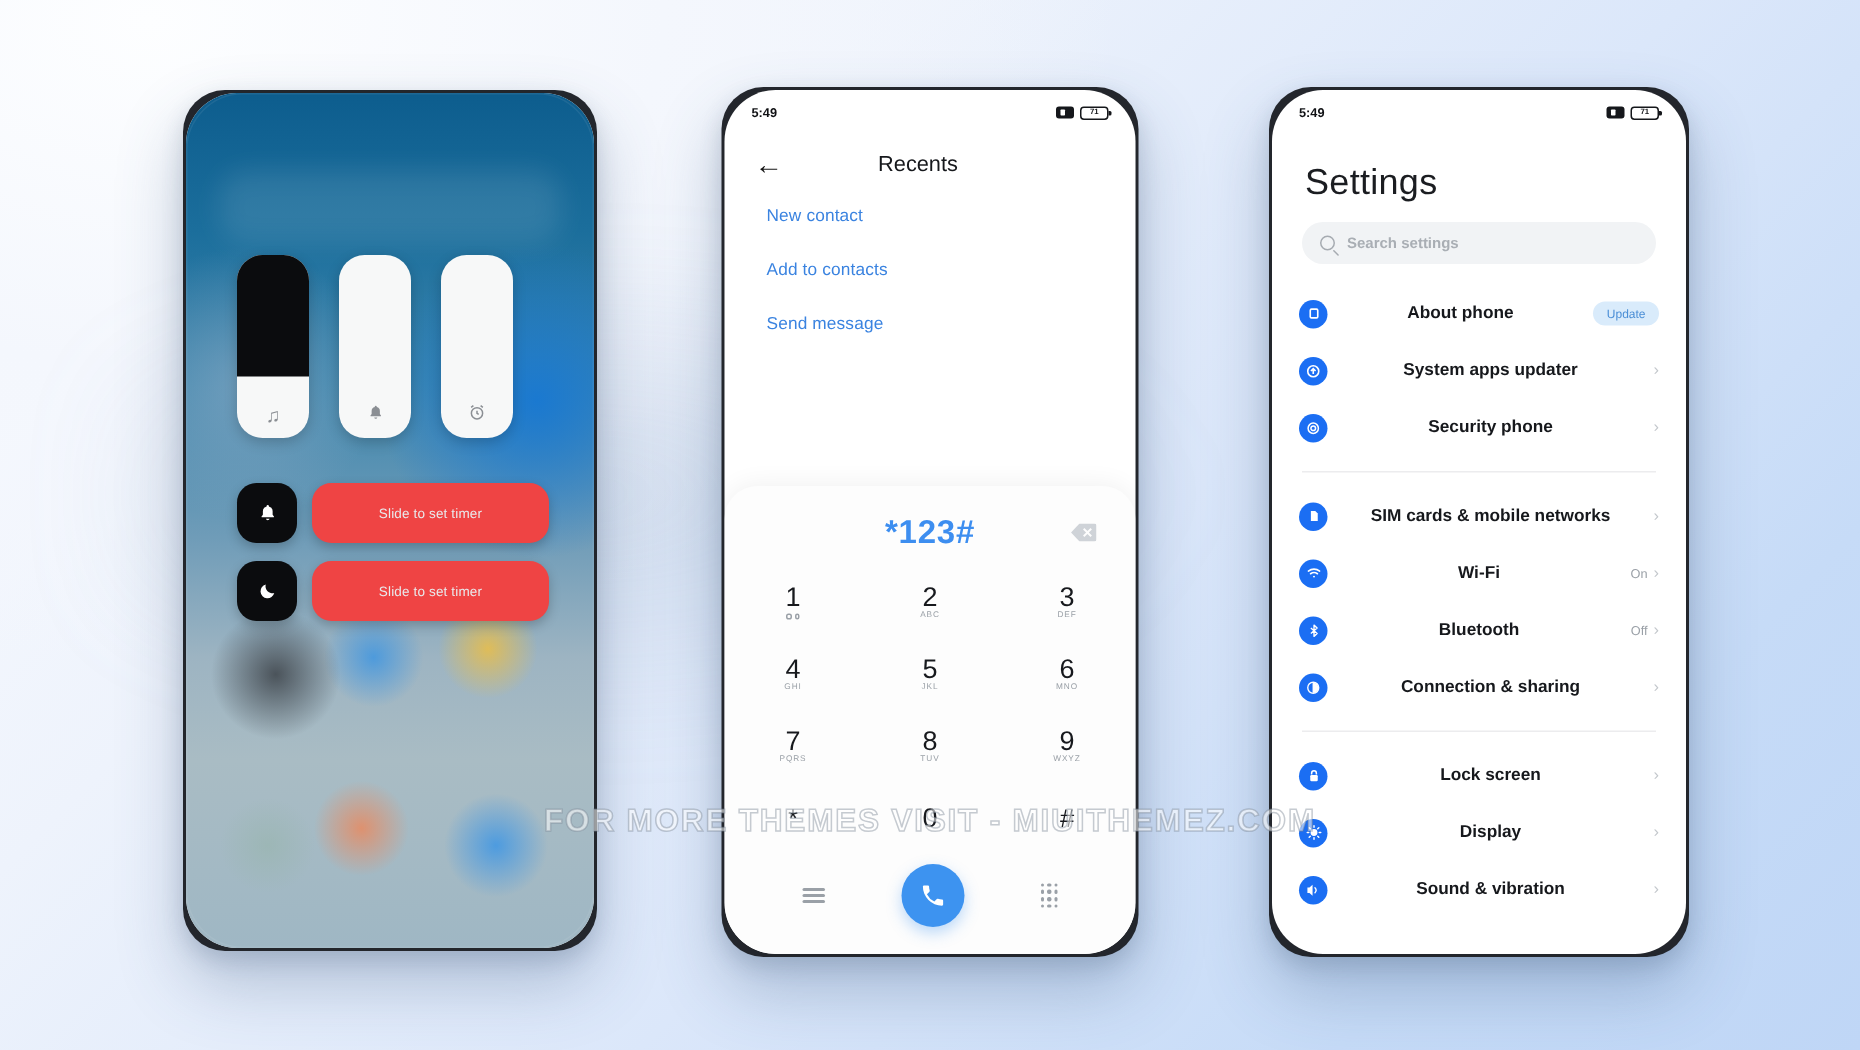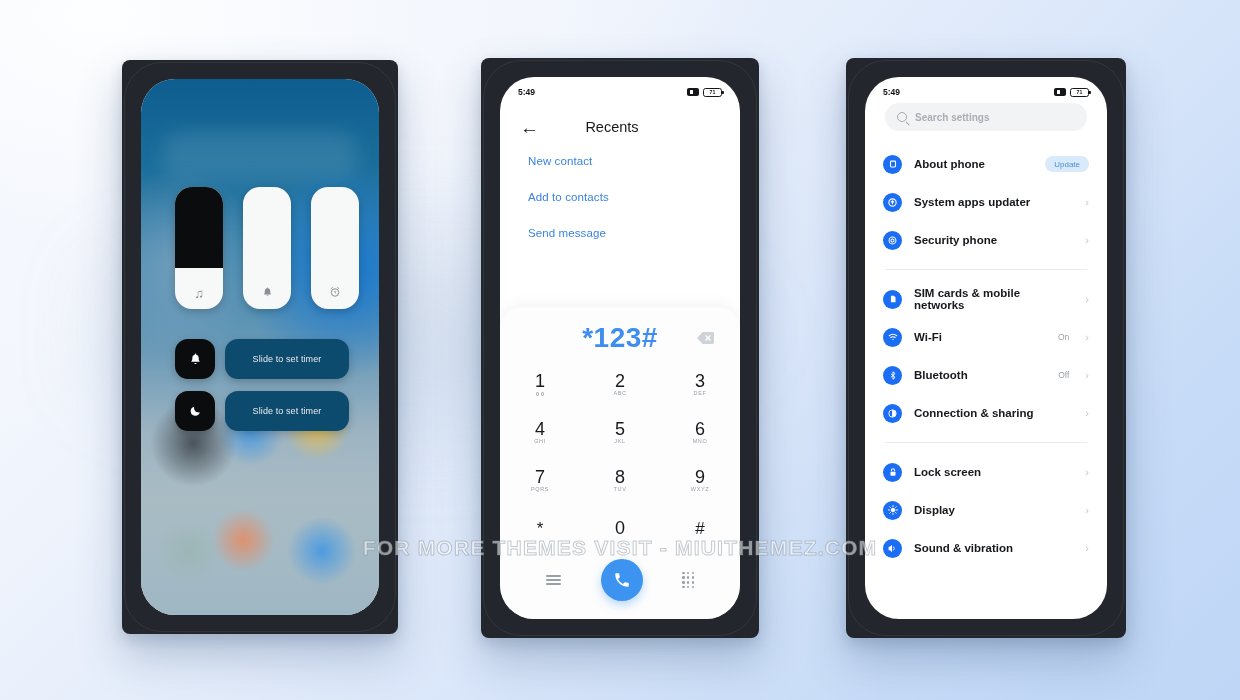--- a/index.html
+++ b/index.html
@@ -19,22 +19,22 @@
     position: absolute; left: 60px; top: 90px; width: 1120px; height: 520px;
     background: radial-gradient(ellipse 52% 46% at 30% 46%, rgba(120,150,190,0.20) 0%, rgba(120,150,190,0.0) 70%);
     filter: blur(26px);
     pointer-events: none;
   }
 
   
   .phone {
     position: absolute;
     background: #23262c;
-    border-radius: 8px;
-    padding: 19px;
+    border-radius: 28px;
+    padding: 2px;
     box-shadow: 0 22px 44px rgba(60,90,130,0.30), 0 6px 14px rgba(50,70,100,0.18);
   }
   .phone::after {
     content: ""; position: absolute; inset: 2px; border-radius: 38px;
     border: 1px solid rgba(255,255,255,0.07); pointer-events: none;
   }
   .screen {
     width: 100%; height: 100%;
     border-radius: 34px;
     overflow: hidden;
@@ -94,21 +94,21 @@
   .toggle-row { display: flex; gap: 10px; align-items: center; }
   .toggle-sq {
     width: 40px; height: 40px; border-radius: 13px;
     background: #0b0c0e; color: #fff;
     display: flex; align-items: center; justify-content: center;
     font-size: 15px;
     box-shadow: 0 3px 8px rgba(0,0,0,0.22);
   }
   .toggle-bar {
     flex: 1; height: 40px; border-radius: 13px;
-    background: #0c4a6e; color: #e9eaec;
+    background: #ef4444; color: #e9eaec;
     display: flex; align-items: center; justify-content: center;
     font-size: 9px; letter-spacing: .1px;
     box-shadow: 0 3px 8px rgba(0,0,0,0.22);
   }
 
   
   .statusbar {
     height: 26px; display: flex; align-items: center;
     justify-content: space-between; padding: 4px 18px 0 18px;
     font-size: 8.5px; color: #101114; font-weight: 600;
@@ -155,21 +155,21 @@
     border-radius: 22px 22px 34px 34px;
     box-shadow: 0 -2px 16px rgba(0,0,0,0.055);
     padding: 14px 0 12px 0;
     position: relative;
   }
   .dial-display {
     display: flex; align-items: center; justify-content: center;
     position: relative; height: 34px; margin-bottom: 6px;
   }
   .dial-number {
-    font-size: 28px; font-weight: 700; color: #3d8ef0; letter-spacing: .5px;
+    font-size: 22px; font-weight: 700; color: #3d8ef0; letter-spacing: .5px;
   }
   .dial-back {
     position: absolute; right: 26px; top: 50%; transform: translateY(-50%);
     width: 17px; height: 12px; color: #cfd3d8;
     display: flex; align-items: center; justify-content: center;
   }
   .keys { display: grid; grid-template-columns: repeat(3, 1fr); row-gap: 2px; }
   .key {
     height: 46px; display: flex; flex-direction: column;
     align-items: center; justify-content: center; gap: 1px;
@@ -218,22 +218,22 @@
   .search-ico::after {
     content: ""; position: absolute; right: -4px; bottom: -3px;
     width: 5px; height: 1.4px; background: #a6abb1; transform: rotate(45deg);
     border-radius: 1px;
   }
   .search-ph { font-size: 10px; color: #a9aeb4; font-weight: bold; }
 
   .set-group { padding: 4px 0 4px 0; }
   .set-sep { height: 1px; background: #ececee; margin: 6px 20px; }
   .set-row {
-    display: flex; align-items: center; gap: 12px;
-    padding: 0 18px; height: 38px;
+    display: flex; align-items: center; 
+    padding: 0 18px; height: 38px; text-align: center;
   }
   .set-ico {
     width: 19px; height: 19px; border-radius: 50%; background: #1b6ef3;
     color: #fff; flex: none;
     display: flex; align-items: center; justify-content: center;
     font-size: 10px; line-height: 1;
   }
   .set-label { flex: 1; font-size: 11.5px; font-weight: 700; color: #16181c; }
   .set-value { font-size: 8.5px; color: #9aa0a7; margin-right: 4px; }
   .set-chev { font-size: 11px; color: #c3c7cc; line-height: 1; }
@@ -424,20 +424,21 @@
   <div class="screen set-screen">
 
     <div class="statusbar">
       <span>5:49</span>
       <span class="sb-right">
         <span class="sb-sig"></span>
         <span class="sb-batt">71</span>
       </span>
     </div>
 
+    <div class="set-title">Settings</div>
 
     <div class="search-box">
       <span class="search-ico"></span>
       <span class="search-ph">Search settings</span>
     </div>
 
     <div class="set-group">
       <div class="set-row">
         <span class="set-ico">
           <svg width="10" height="10" viewBox="0 0 24 24" fill="none" stroke="#fff" stroke-width="2.6">

